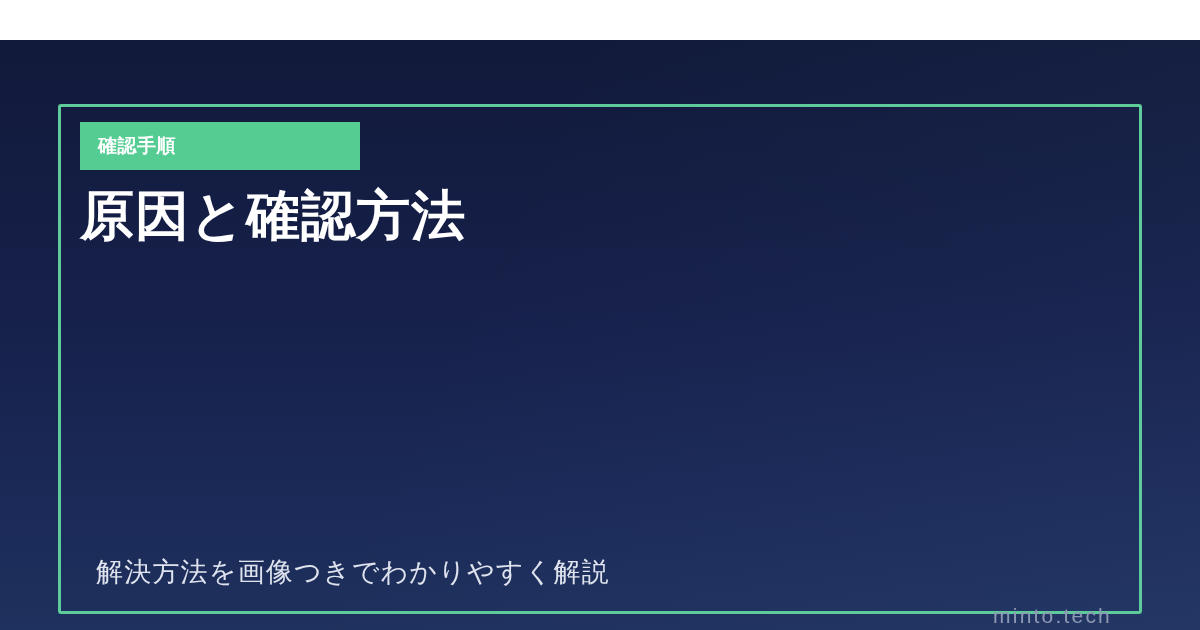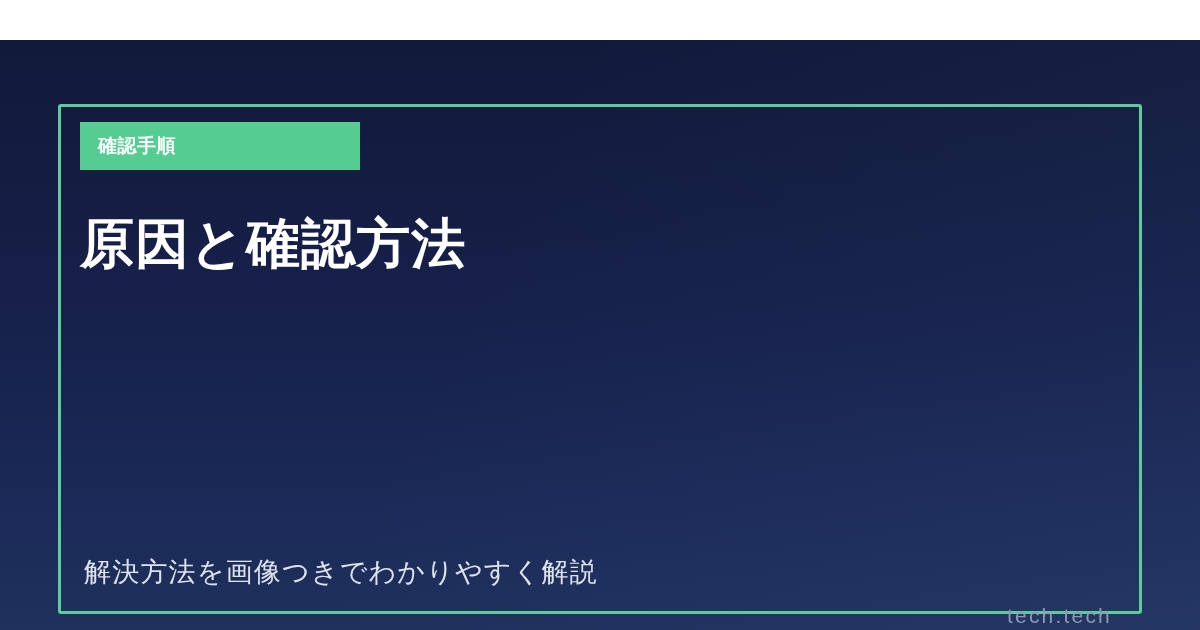--- a/index.html
+++ b/index.html
@@ -60,32 +60,32 @@
     padding: 14px 18px 15px 18px;
     letter-spacing: 0.5px;
     box-sizing: border-box;
     min-width: 280px;
   }
 
   .title {
     margin: 0;
     position: absolute;
     left: 0;
-    top: 90px;
+    top: 62px;
     color: #ffffff;
     font-size: 54px;
     font-weight: bold;
     line-height: 1.18;
     letter-spacing: 1px;
     white-space: nowrap;
   }
 
   .subtitle {
     position: absolute;
-    left: 4px;
+    left: 16px;
     bottom: 12px;
     color: #dfe3ee;
     font-size: 27px;
     font-weight: normal;
     line-height: 1.3;
     letter-spacing: 1.2px;
     white-space: nowrap;
   }
 
   .watermark {
@@ -111,15 +111,15 @@
   <div class="content">
 
     <div class="badge">確認手順</div>
 
     <h1 class="title">原因と確認方法</h1>
 
     <div class="subtitle">解決方法を画像つきでわかりやすく解説</div>
 
   </div>
 
-  <div class="watermark">tech.tech</div>
+  <div class="watermark">minto.tech</div>
 
 </div>
 
 </body></html>

